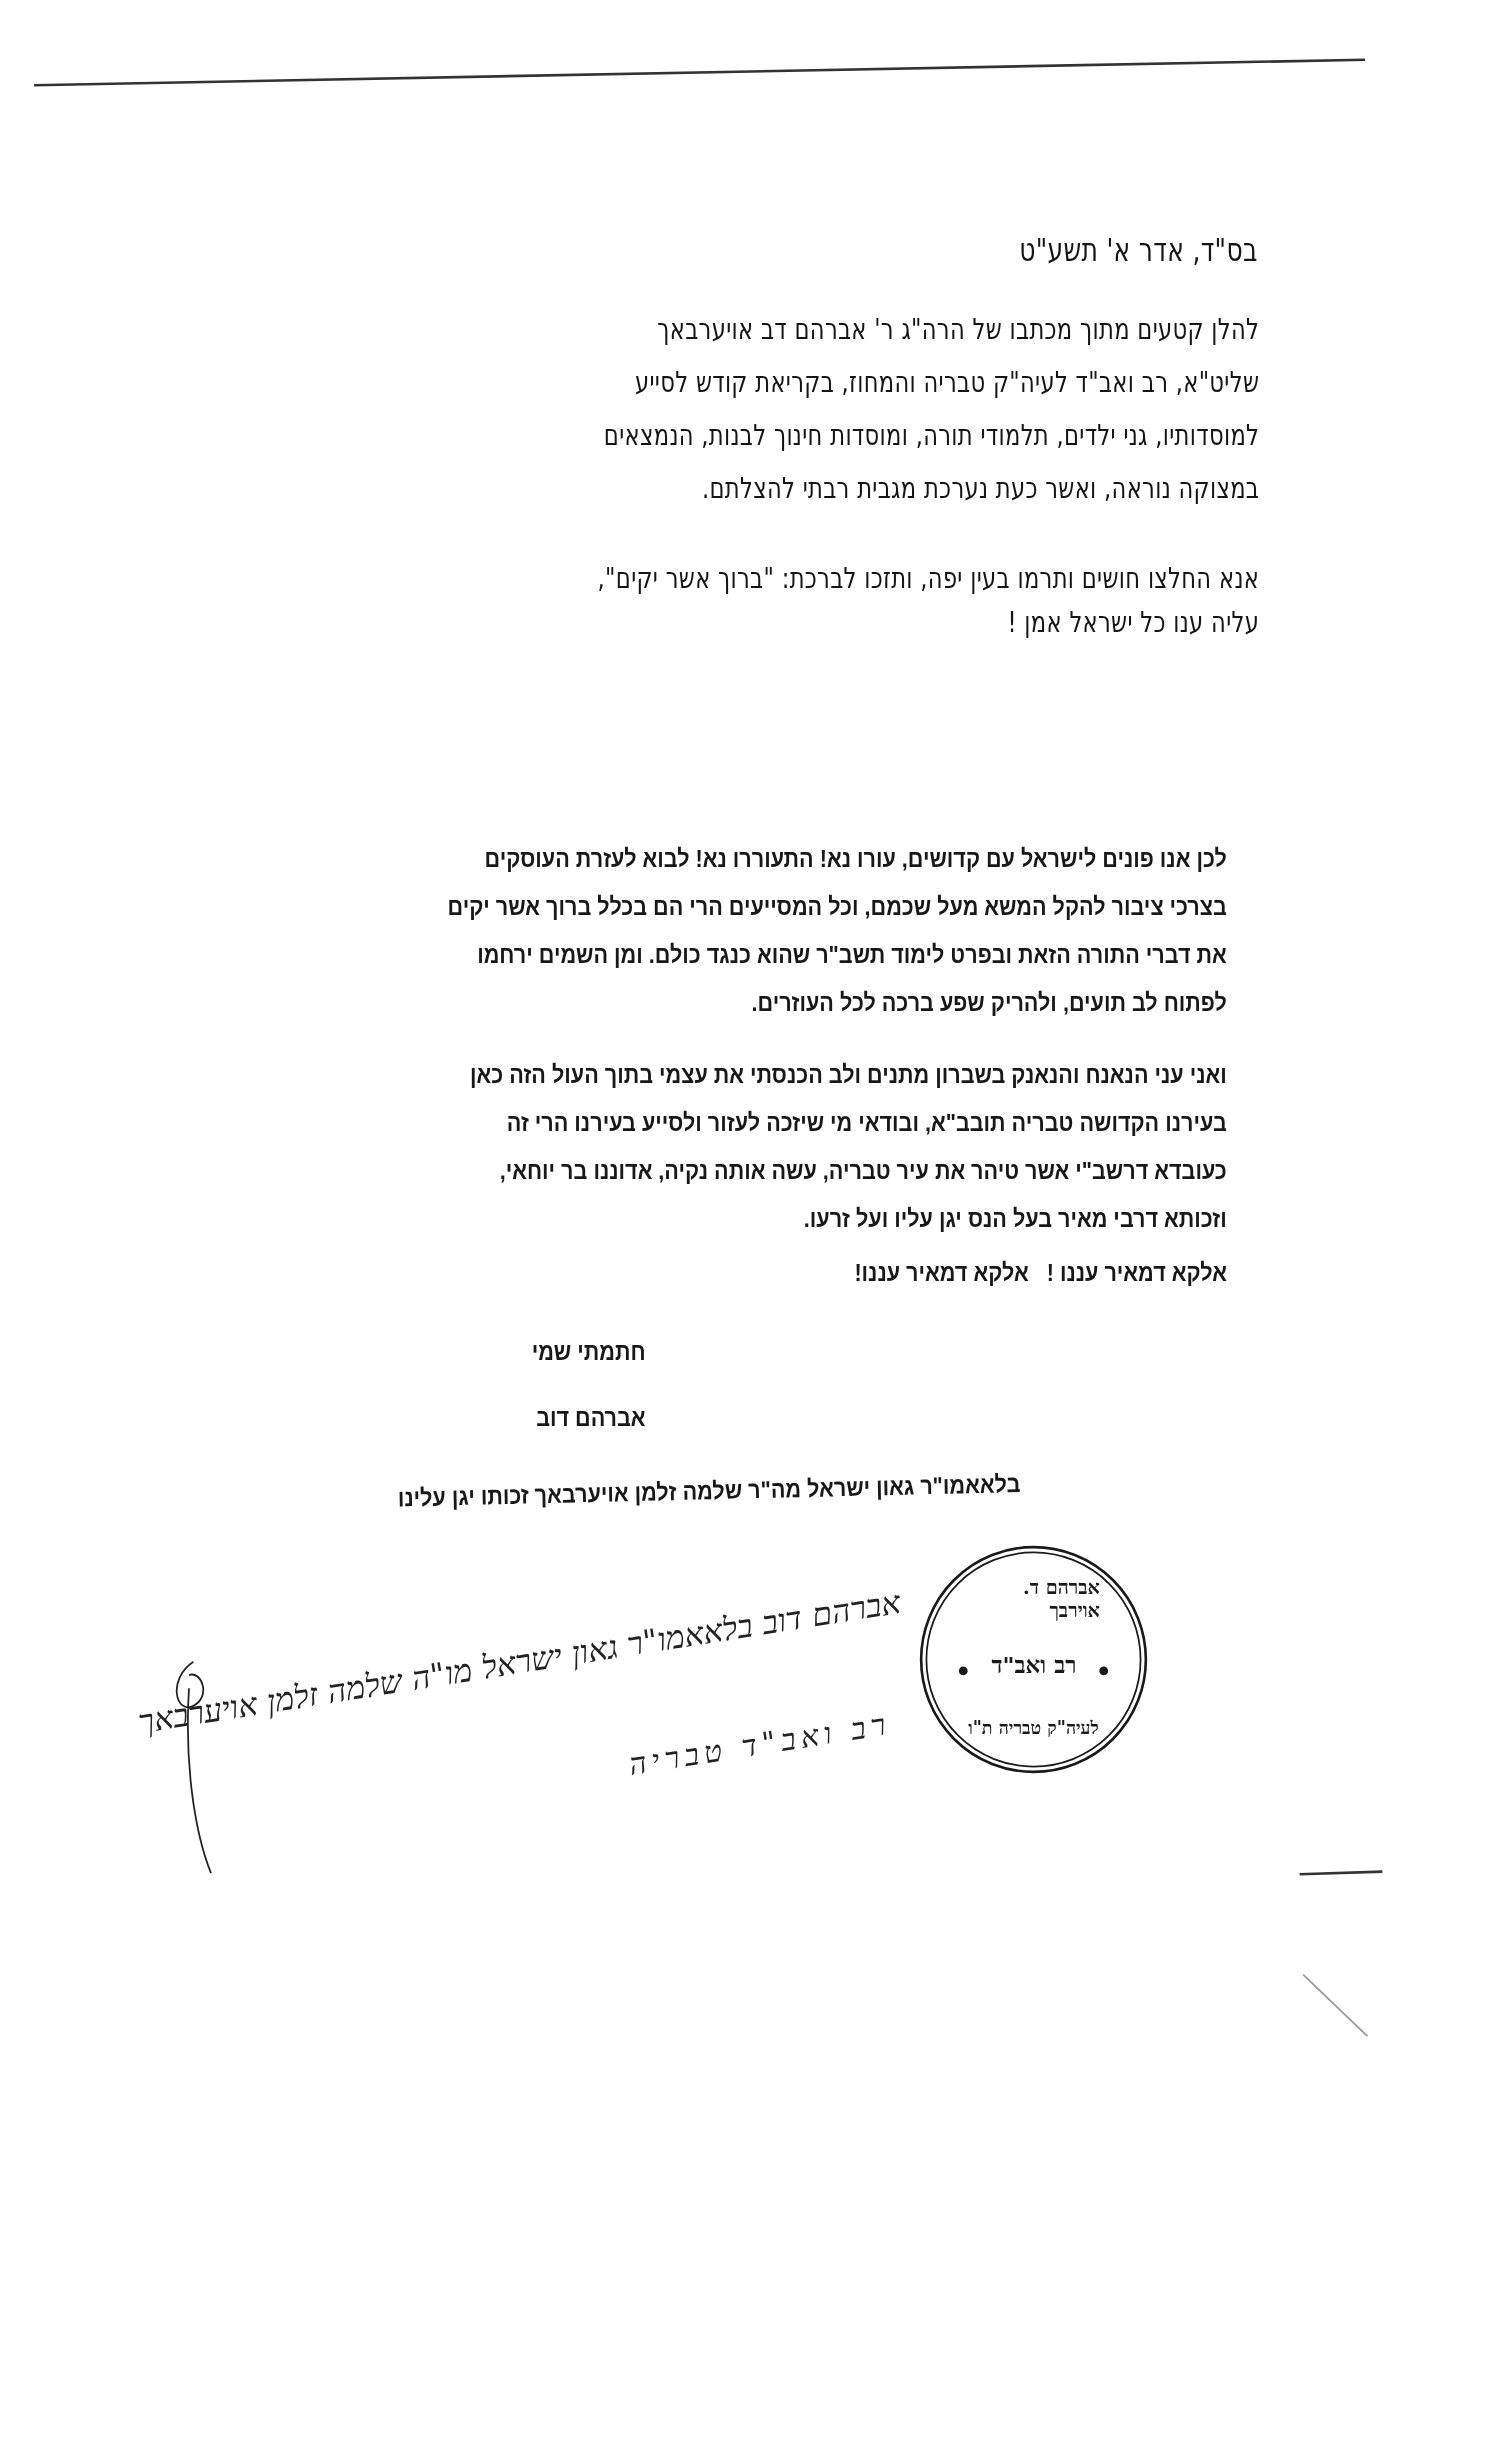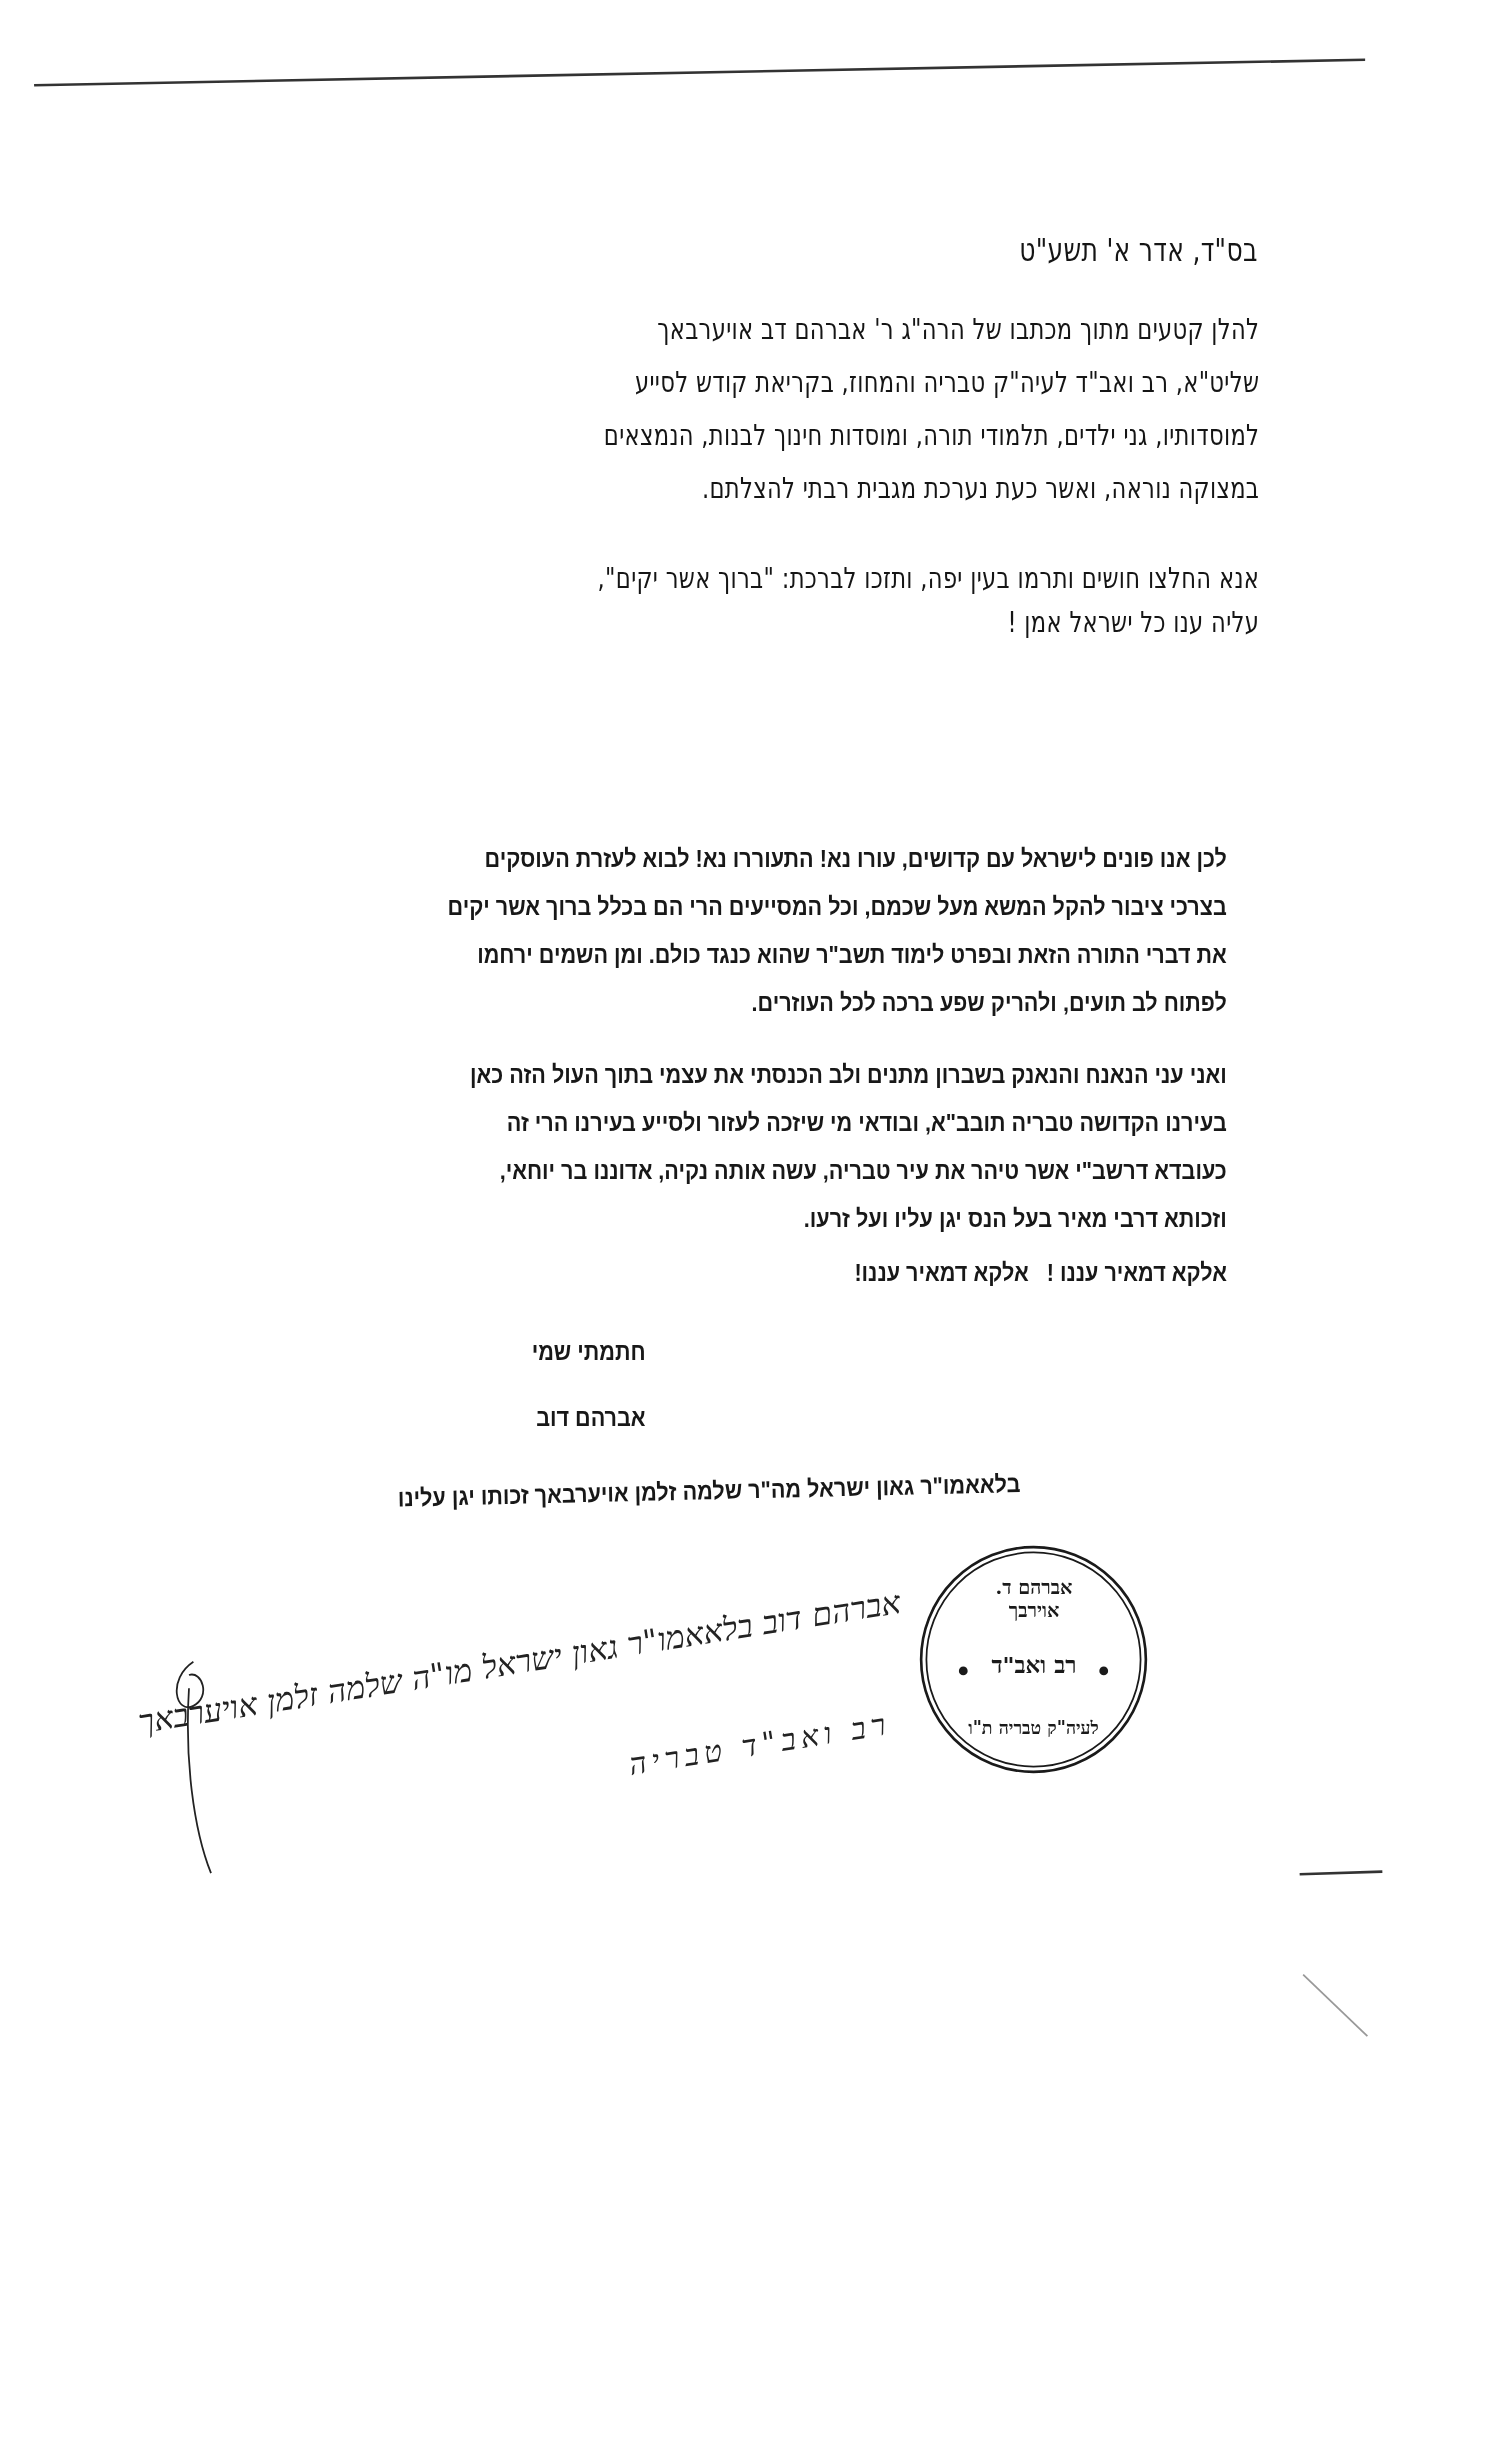--- a/index.html
+++ b/index.html
@@ -57,21 +57,21 @@
   <svg width="237" height="237" viewBox="0 0 270 270">
     <defs>
       <path id="arcTop" d="M 40 150 A 98 98 0 0 1 230 150"></path>
       <path id="arcBot" d="M 45 150 A 95 95 0 0 0 225 150"></path>
     </defs>
     <circle cx="135" cy="135" r="128" fill="none" stroke="#1a1a1a" stroke-width="3"></circle>
     <circle cx="135" cy="135" r="122" fill="none" stroke="#1a1a1a" stroke-width="2"></circle>
     <circle cx="55" cy="148" r="5" fill="#1a1a1a"></circle>
     <circle cx="215" cy="148" r="5" fill="#1a1a1a"></circle>
   </svg>
-  <div class="abs" style="left:53px;top:35px;width:132px;text-align:center;direction:rtl;font-family:'DejaVu Serif',serif;font-weight:bold;font-size:19.3px;">אברהם ד. אוירבך</div>
+  <div class="abs" style="left:53px;top:35px;width:132px;text-align:right;direction:rtl;font-family:'DejaVu Serif',serif;font-weight:bold;font-size:19.3px;">אברהם ד. אוירבך</div>
   <div class="abs" style="left:62px;top:110px;width:114px;text-align:center;direction:rtl;font-family:'DejaVu Serif',serif;font-weight:bold;font-size:23px;">רב ואב"ד</div>
   <div class="abs" style="left:48px;top:176px;width:141px;text-align:center;direction:rtl;font-family:'DejaVu Serif',serif;font-weight:bold;font-size:17.6px;">לעיה"ק טבריה ת"ו</div>
 </div>
 
 <div class="abs rtl hand" style="right:598px;top:1583px;font-size:32px;transform:rotate(-9deg);transform-origin:right top;white-space:nowrap;">אברהם דוב בלאאמו"ר גאון ישראל מו"ה שלמה זלמן אויערבאך</div>
 <div class="abs rtl hand" style="right:607px;top:1706px;font-size:30px;transform:rotate(-9deg);transform-origin:right top;white-space:nowrap;letter-spacing:5.3px;">רב ואב"ד טבריה</div>
 <svg class="abs" style="left:158px;top:1653px" width="106" height="229" viewBox="0 0 120 260">
   <path d="M40 10 C 10 30, 20 70, 40 60 C 60 50, 50 20, 35 25 M 35 40 C 30 120, 40 200, 60 250" fill="none" stroke="#222" stroke-width="2"></path>
 </svg>
 

